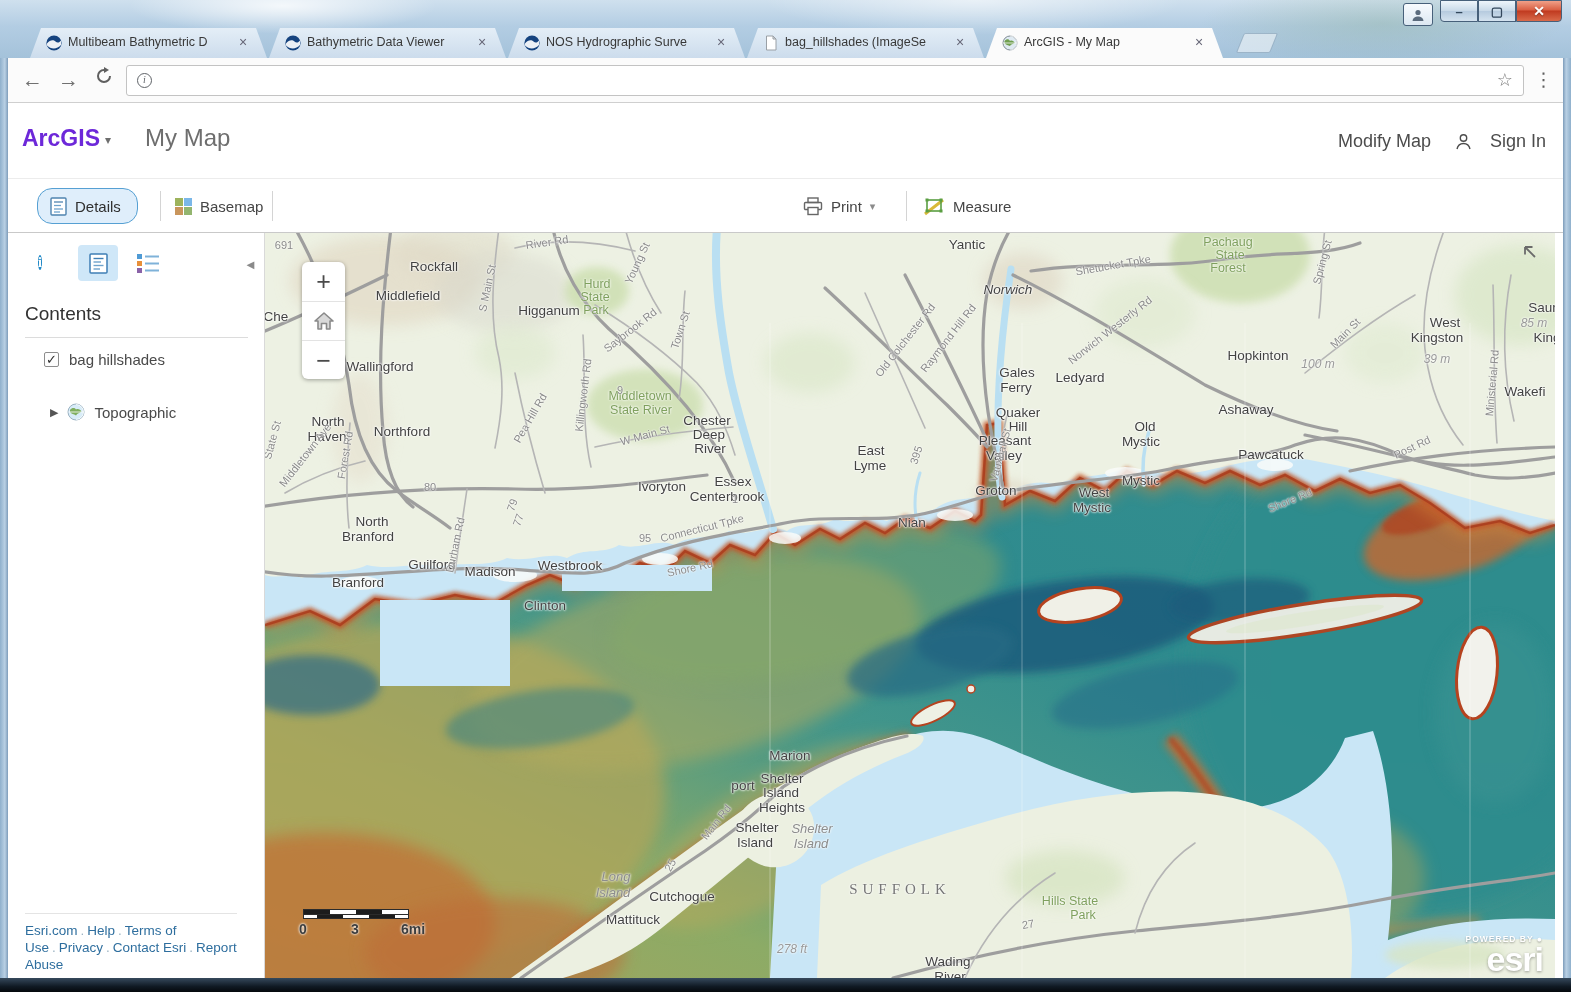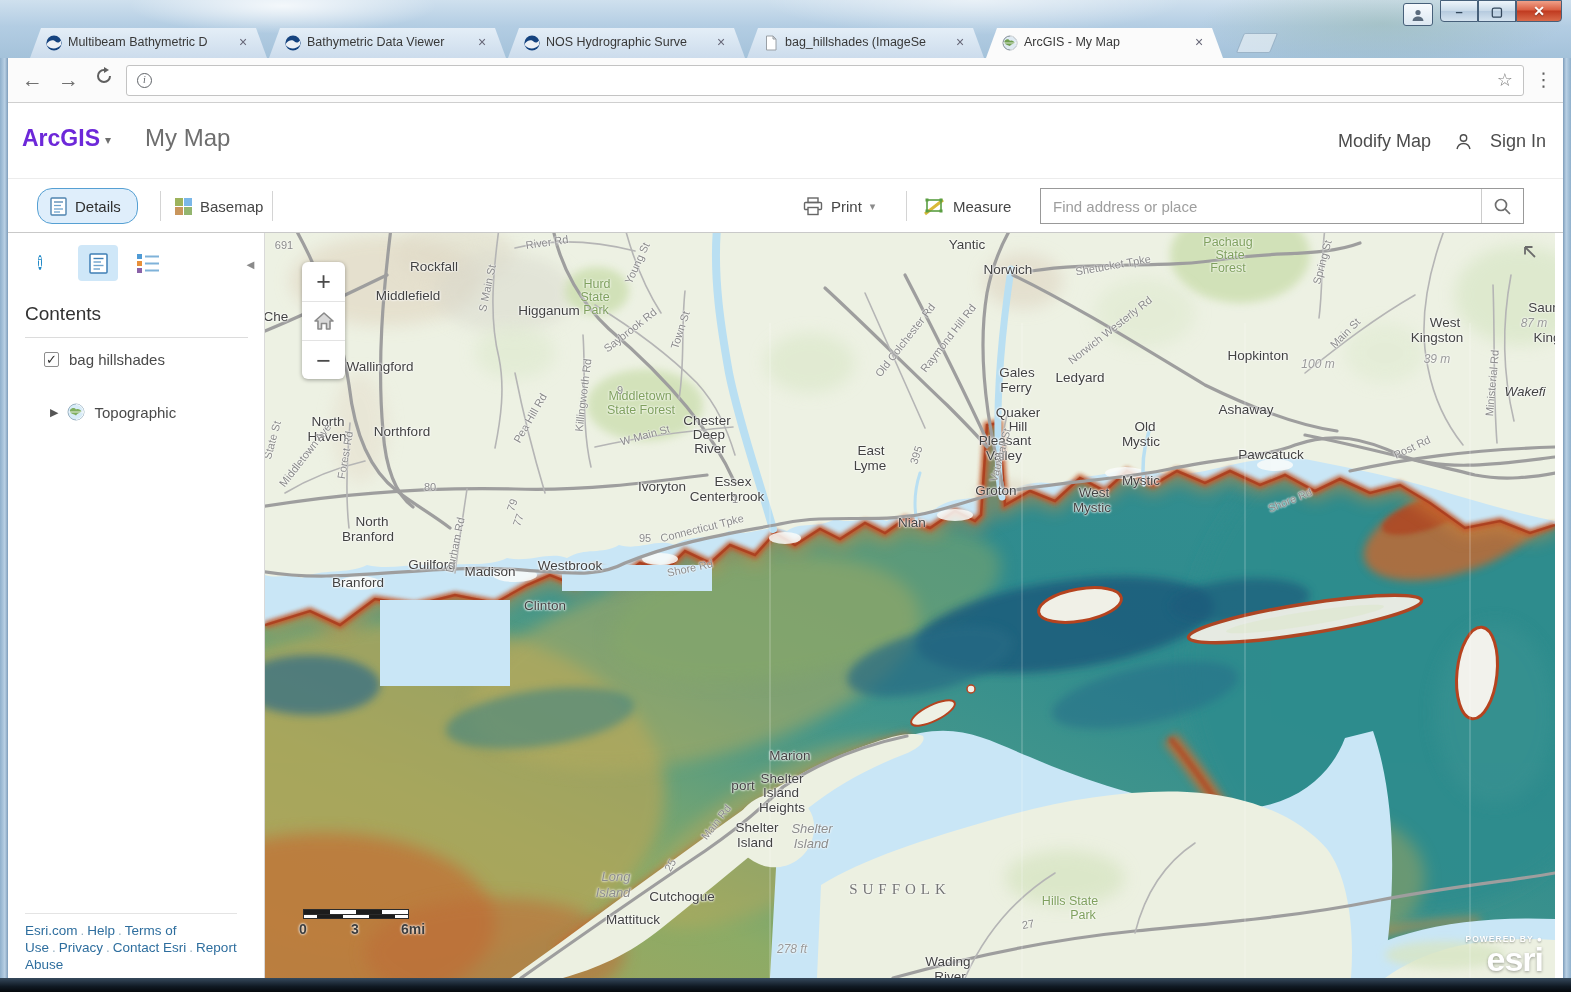--- a/index.html
+++ b/index.html
@@ -268,29 +268,20 @@
         <line x1="2" y1="18" x2="20" y2="4" stroke="#d9b938" stroke-width="3"></line>
         <rect x="4" y="4" width="14" height="11" fill="none" stroke="#5a9e42" stroke-width="1.6"></rect>
         <rect x="2.5" y="2.5" width="3" height="3" fill="#5a9e42"></rect>
           <rect x="16.5" y="2.5" width="3" height="3" fill="#5a9e42"></rect>
         <r x="2.5" y="13.5"></r>
           <rect x="2.5" y="13.5" width="3" height="3" fill="#5a9e42"></rect>
           <rect x="16.5" y="13.5" width="3" height="3" fill="#5a9e42"></rect>
       </svg>
       <span>Measure</span>
     </div>
-    <div class="searchbox">
-      <input type="text" placeholder="Find address or place" style="">
-      <span class="sbtn">
-        <svg width="19" height="19" viewBox="0 0 19 19">
-          <circle cx="8" cy="8" r="5.5" fill="none" stroke="#6e6e6e" stroke-width="1.7"></circle>
-          <line x1="12.2" y1="12.2" x2="17" y2="17" stroke="#6e6e6e" stroke-width="1.7"></line>
-        </svg>
-      </span>
-    </div>
   </div>
 
   <div class="sidebar">
     <span class="sb-ico" style="left:30px;top:19px">
       <span class="infodot">i</span>
     </span>
     <span class="sb-ico ico-active">
       <svg width="19" height="21" viewBox="0 0 19 21">
         <rect x="1" y="1" width="17" height="19" rx="1" fill="#fff" stroke="#3f7fb5" stroke-width="1.5"></rect>
         <line x1="4.5" y1="5.5" x2="14.5" y2="5.5" stroke="#3f7fb5" stroke-width="1.4"></line>
@@ -498,21 +489,21 @@
         <div class="lbl l-town" style="left: 137px; top: 198px; transform: translate(-50%, -50%);">Northford</div>
         <div class="lbl l-town" style="left: 442px; top: 187px; transform: translate(-50%, -50%);">Chester</div>
         <div class="lbl l-town" style="left: 444px; top: 201px; transform: translate(-50%, -50%);">Deep</div>
         <div class="lbl l-town" style="left: 445px; top: 215px; transform: translate(-50%, -50%);">River</div>
         <div class="lbl l-town" style="left: 468px; top: 248px; transform: translate(-50%, -50%);">Essex</div>
         <div class="lbl l-town" style="left: 462px; top: 263px; transform: translate(-50%, -50%);">Centerbrook</div>
         <div class="lbl l-town" style="left: 397px; top: 253px; transform: translate(-50%, -50%);">Ivoryton</div>
         <div class="lbl l-town" style="left: 606px; top: 217px; transform: translate(-50%, -50%);">East</div>
         <div class="lbl l-town" style="left: 605px; top: 232px; transform: translate(-50%, -50%);">Lyme</div>
         <div class="lbl l-town" style="left: 702px; top: 11px; transform: translate(-50%, -50%);">Yantic</div>
-        <div class="lbl l-town" style="left: 743px; top: 36px; transform: translate(-50%, -50%);">Norwich</div>
+        <div class="lbl l-town" style="left: 743px; top: 56px; transform: translate(-50%, -50%); font-style: italic;">Norwich</div>
         <div class="lbl l-town" style="left: 993px; top: 122px; transform: translate(-50%, -50%);">Hopkinton</div>
         <div class="lbl l-town" style="left: 752px; top: 139px; transform: translate(-50%, -50%);">Gales</div>
         <div class="lbl l-town" style="left: 751px; top: 154px; transform: translate(-50%, -50%);">Ferry</div>
         <div class="lbl l-town" style="left: 815px; top: 144px; transform: translate(-50%, -50%);">Ledyard</div>
         <div class="lbl l-town" style="left: 753px; top: 179px; transform: translate(-50%, -50%);">Quaker</div>
         <div class="lbl l-town" style="left: 753px; top: 193px; transform: translate(-50%, -50%);">Hill</div>
         <div class="lbl l-town" style="left: 740px; top: 207px; transform: translate(-50%, -50%);">Pleasant</div>
         <div class="lbl l-town" style="left: 739px; top: 222px; transform: translate(-50%, -50%);">Valley</div>
         <div class="lbl l-town" style="left: 880px; top: 193px; transform: translate(-50%, -50%);">Old</div>
         <div class="lbl l-town" style="left: 876px; top: 208px; transform: translate(-50%, -50%);">Mystic</div>
@@ -538,34 +529,34 @@
         <div class="lbl l-town" style="left: 516px; top: 559px; transform: translate(-50%, -50%);">Island</div>
         <div class="lbl l-town" style="left: 517px; top: 574px; transform: translate(-50%, -50%);">Heights</div>
         <div class="lbl l-town" style="left: 492px; top: 594px; transform: translate(-50%, -50%);">Shelter</div>
         <div class="lbl l-town" style="left: 490px; top: 609px; transform: translate(-50%, -50%);">Island</div>
         <div class="lbl l-town" style="left: 417px; top: 663px; transform: translate(-50%, -50%);">Cutchogue</div>
         <div class="lbl l-town" style="left: 368px; top: 686px; transform: translate(-50%, -50%);">Mattituck</div>
         <div class="lbl l-town" style="left: 683px; top: 728px; transform: translate(-50%, -50%);">Wading</div>
         <div class="lbl l-town" style="left: 685px; top: 743px; transform: translate(-50%, -50%);">River</div>
         <div class="lbl l-town" style="left: 1279px; top: 74px; transform: translate(-50%, -50%);">Saun</div>
         <div class="lbl l-town" style="left: 1282px; top: 104px; transform: translate(-50%, -50%);">King</div>
-        <div class="lbl l-town" style="left: 1260px; top: 158px; transform: translate(-50%, -50%); font-style: italic;">Wakefi</div>
+        <div class="lbl l-town" style="left: 1260px; top: 158px; transform: translate(-50%, -50%);">Wakefi</div>
         <div class="lbl l-wtr" style="left: 547px; top: 595px; transform: translate(-50%, -50%);">Shelter</div>
         <div class="lbl l-wtr" style="left: 546px; top: 610px; transform: translate(-50%, -50%);">Island</div>
         <div class="lbl l-wtr" style="left: 351px; top: 643px; transform: translate(-50%, -50%);">Long</div>
         <div class="lbl l-wtr" style="left: 348px; top: 659px; transform: translate(-50%, -50%);">Island</div>
-        <div class="lbl l-elev" style="left: 1269px; top: 90px; transform: translate(-50%, -50%);">87 m</div>
+        <div class="lbl l-elev" style="left: 1269px; top: 90px; transform: translate(-50%, -50%);">85 m</div>
         <div class="lbl l-elev" style="left: 1172px; top: 126px; transform: translate(-50%, -50%);">39 m</div>
         <div class="lbl l-elev" style="left: 1053px; top: 131px; transform: translate(-50%, -50%);">100 m</div>
         <div class="lbl l-elev" style="left: 527px; top: 716px; transform: translate(-50%, -50%);">278 ft</div>
         <div class="lbl l-park" style="left: 332px; top: 51px; transform: translate(-50%, -50%);">Hurd</div>
         <div class="lbl l-park" style="left: 330px; top: 64px; transform: translate(-50%, -50%);">State</div>
         <div class="lbl l-park" style="left: 331px; top: 77px; transform: translate(-50%, -50%);">Park</div>
         <div class="lbl l-park" style="left: 375px; top: 163px; transform: translate(-50%, -50%);">Middletown</div>
-        <div class="lbl l-park" style="left: 376px; top: 177px; transform: translate(-50%, -50%);">State Forest</div>
+        <div class="lbl l-park" style="left: 376px; top: 177px; transform: translate(-50%, -50%);">State River</div>
         <div class="lbl l-park" style="left: 963px; top: 9px; transform: translate(-50%, -50%);">Pachaug</div>
         <div class="lbl l-park" style="left: 965px; top: 22px; transform: translate(-50%, -50%);">State</div>
         <div class="lbl l-park" style="left: 963px; top: 35px; transform: translate(-50%, -50%);">Forest</div>
         <div class="lbl l-park" style="left: 805px; top: 668px; transform: translate(-50%, -50%);">Hills State</div>
         <div class="lbl l-park" style="left: 818px; top: 682px; transform: translate(-50%, -50%);">Park</div>
         <div class="lbl l-county" style="left: 635px; top: 656px; transform: translate(-50%, -50%);">SUFFOLK</div>
         <div class="lbl l-road" style="left: 282px; top: 9px; transform: translate(-50%, -50%) rotate(-8deg);">River Rd</div>
         <div class="lbl l-road" style="left: 222px; top: 55px; transform: translate(-50%, -50%) rotate(-78deg);">S Main St</div>
         <div class="lbl l-road" style="left: 372px; top: 30px; transform: translate(-50%, -50%) rotate(-65deg);">Young St</div>
         <div class="lbl l-road" style="left: 365px; top: 97px; transform: translate(-50%, -50%) rotate(-38deg);">Saybrook Rd</div>

